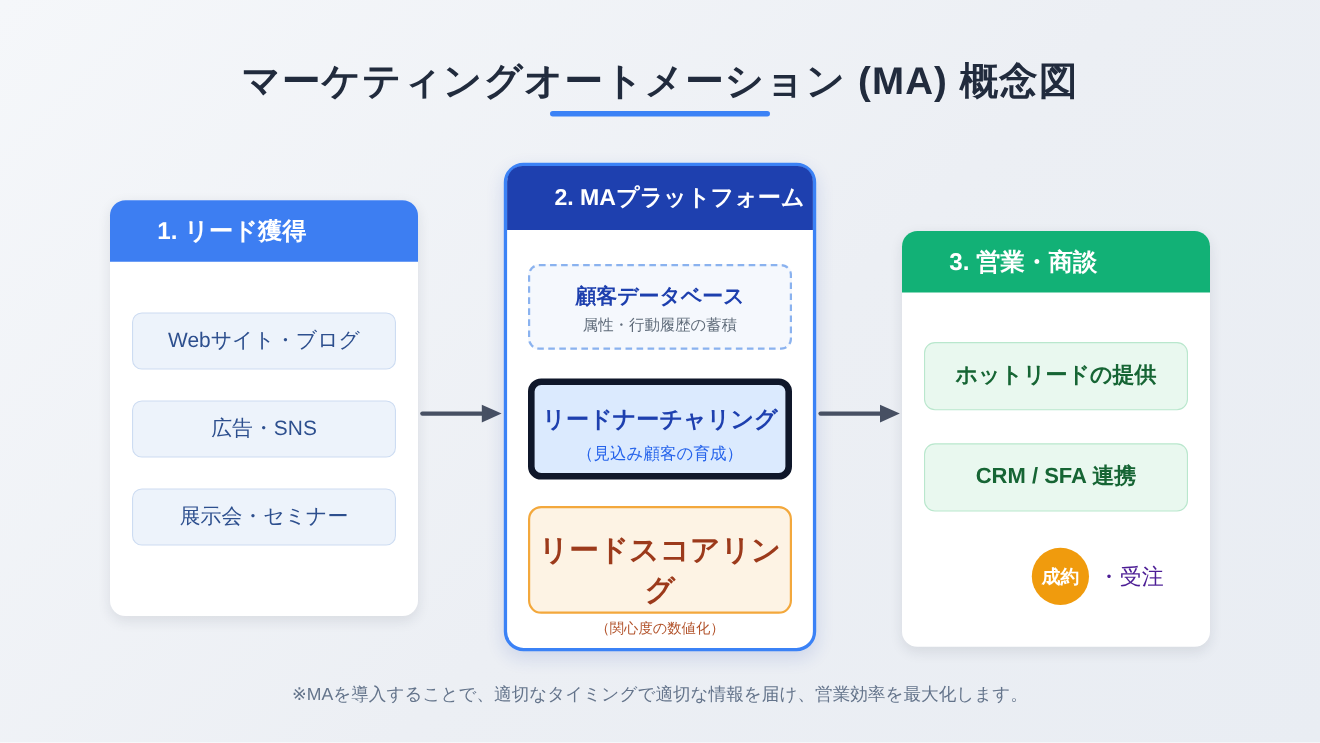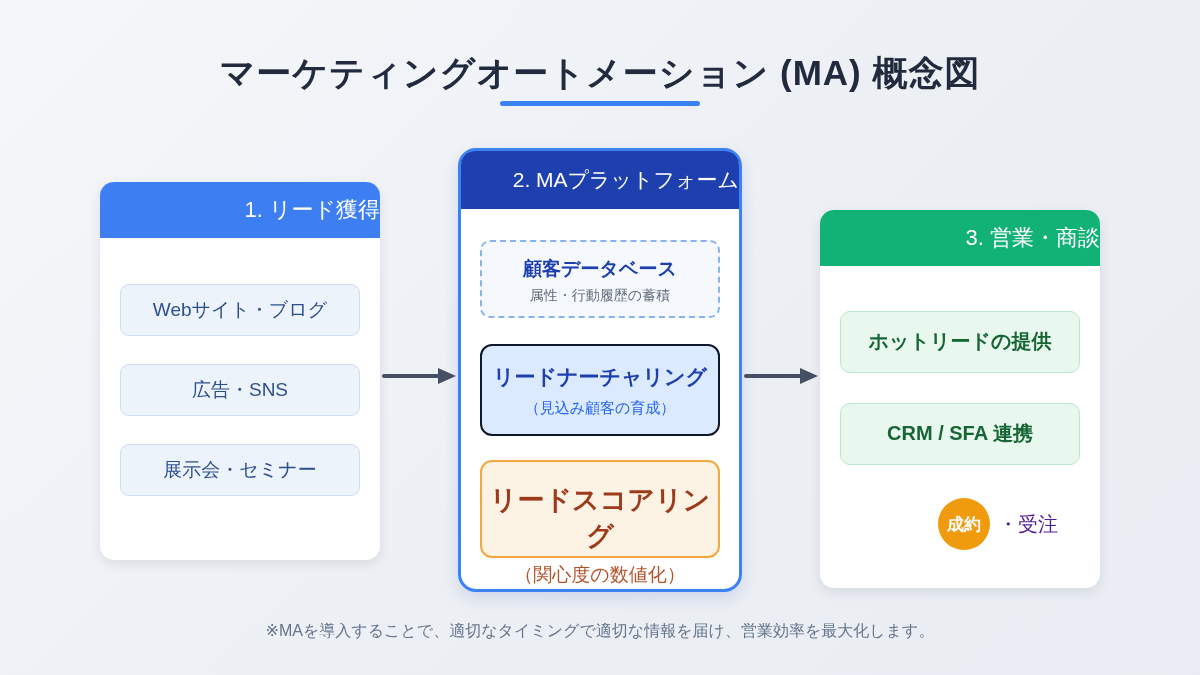--- a/index.html
+++ b/index.html
@@ -23,23 +23,24 @@
     position:absolute; left:500px; top:101px; width:200px; height:5px;
     background:#3b82f6; border-radius:3px;
   }
 
   
   .card {
     position:absolute; background:#ffffff; border-radius:14px;
     box-shadow:0 4px 12px rgba(30,41,59,.10);
   }
   .card-header {
-    height:56px; line-height:56px; text-align:right;
-    color:#ffffff; font-weight:400; font-size:22px;
+    height:56px; line-height:56px; text-align:left;
+    color:#ffffff; font-weight:700; font-size:22px;
     border-radius:14px 14px 0 0;
+    padding-left:43px;
   }
 
   
   .card-left { left:100px; top:182px; width:280px; height:378px; }
   .card-left .card-header { background:#3d7ef2; }
   .simple-item {
     margin:0 20px; height:52px; line-height:50px; text-align:center;
     background:#edf3fb; border:1px solid #cddcf2; border-radius:9px;
     font-size:19px; color:#2d4f8e; font-weight:500;
   }
@@ -62,30 +63,30 @@
   }
   .mid-item .mid-item-title { font-weight:700; }
   .mid-item-db {
     margin-top:31px; height:78px; padding-top:14px;
     background:#f5f8fd; border:2px dashed #8ab2ef; border-radius:10px;
   }
   .mid-item-db .mid-item-title { font-size:19px; color:#1d3fae; }
   .mid-item-db .mid-item-sub { font-size:14px; color:#5f6b7a; margin-top:5px; }
   .mid-item-nurture {
     margin-top:26px; height:92px; padding-top:17px;
-    background:#dbeafe; border:2px solid #0f172a;
+    background:#dbeafe; border:6px solid #0f172a;
   }
   .mid-item-nurture .mid-item-title { font-size:21px; color:#1e40af; }
   .mid-item-nurture .mid-item-sub { font-size:15px; color:#2563eb; margin-top:8px; }
   .mid-item-scoring {
     margin-top:24px; height:98px; padding-top:20px;
     background:#fdf3e4; border:2px solid #f3a83c;
   }
   .mid-item-scoring .mid-item-title { font-size:27px; color:#9c3a1b; }
-  .mid-item-scoring .mid-item-sub { font-size:19px; color:#b2532b; margin-top:8px; }
+  .mid-item-scoring .mid-item-sub { font-size:13px; color:#b2532b; margin-top:8px; }
 
   
   .card-right { left:820px; top:182px; width:280px; height:378px;margin-top:28px; }
   .card-right .card-header { background:#12b176; }
   .green-item {
     margin:0 20px; height:62px; line-height:58px; text-align:center;
     background:#e9f8ef; border:1px solid #b9e7cd; border-radius:10px;
     font-size:20px; color:#166534; font-weight:700;
   }
   .card-right .green-item:nth-of-type(2) { margin-top:45px; }

